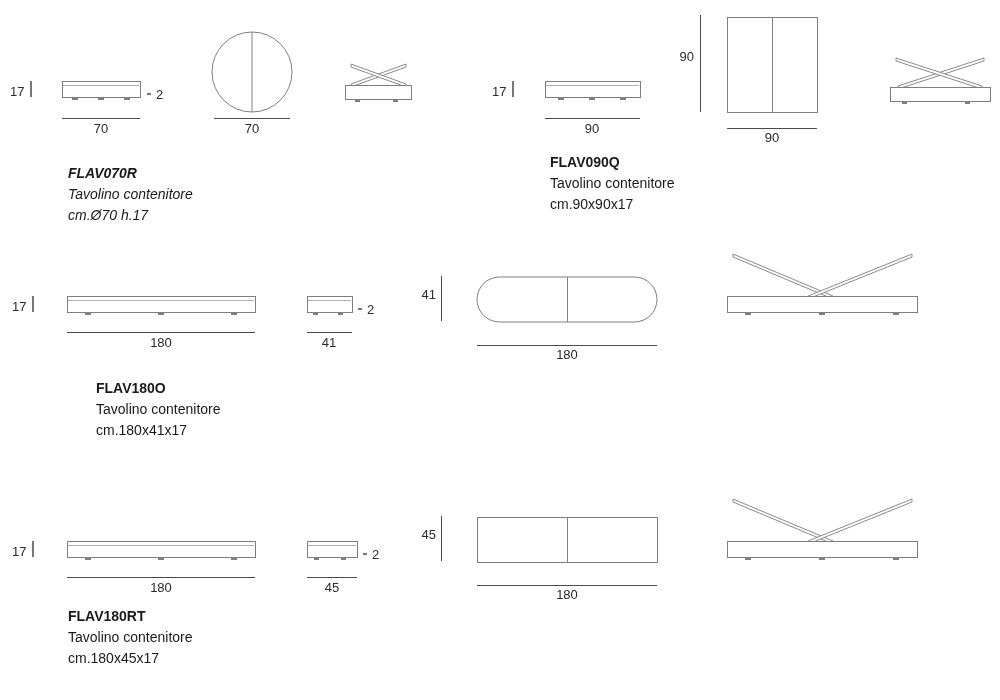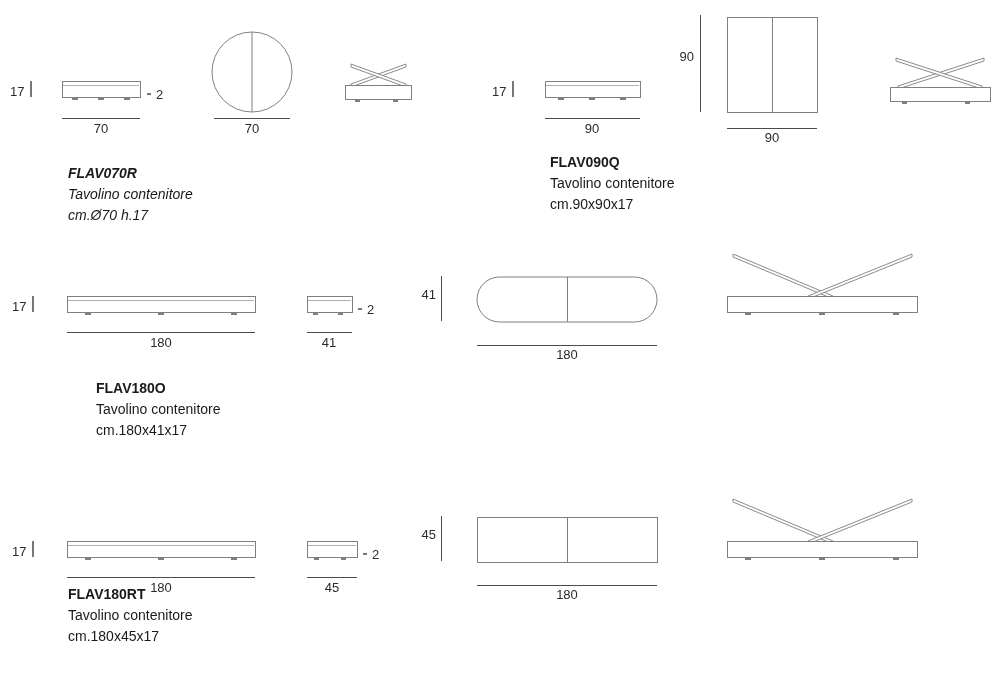--- a/index.html
+++ b/index.html
@@ -188,19 +188,19 @@
     <div>Tavolino contenitore</div>
     <div>cm.90x90x17</div>
   </div>
 
   <div class="product-info" style="left:68px;top:378px;margin-left:28px;">
     <div class="code">FLAV180O</div>
     <div>Tavolino contenitore</div>
     <div>cm.180x41x17</div>
   </div>
 
-  <div class="product-info" style="left:68px;top:584px;">
+  <div class="product-info" style="left:68px;top:606px;">
     <div class="code">FLAV180RT</div>
     <div>Tavolino contenitore</div>
     <div>cm.180x45x17</div>
   </div>
 
 </div>
 
 </body></html>

